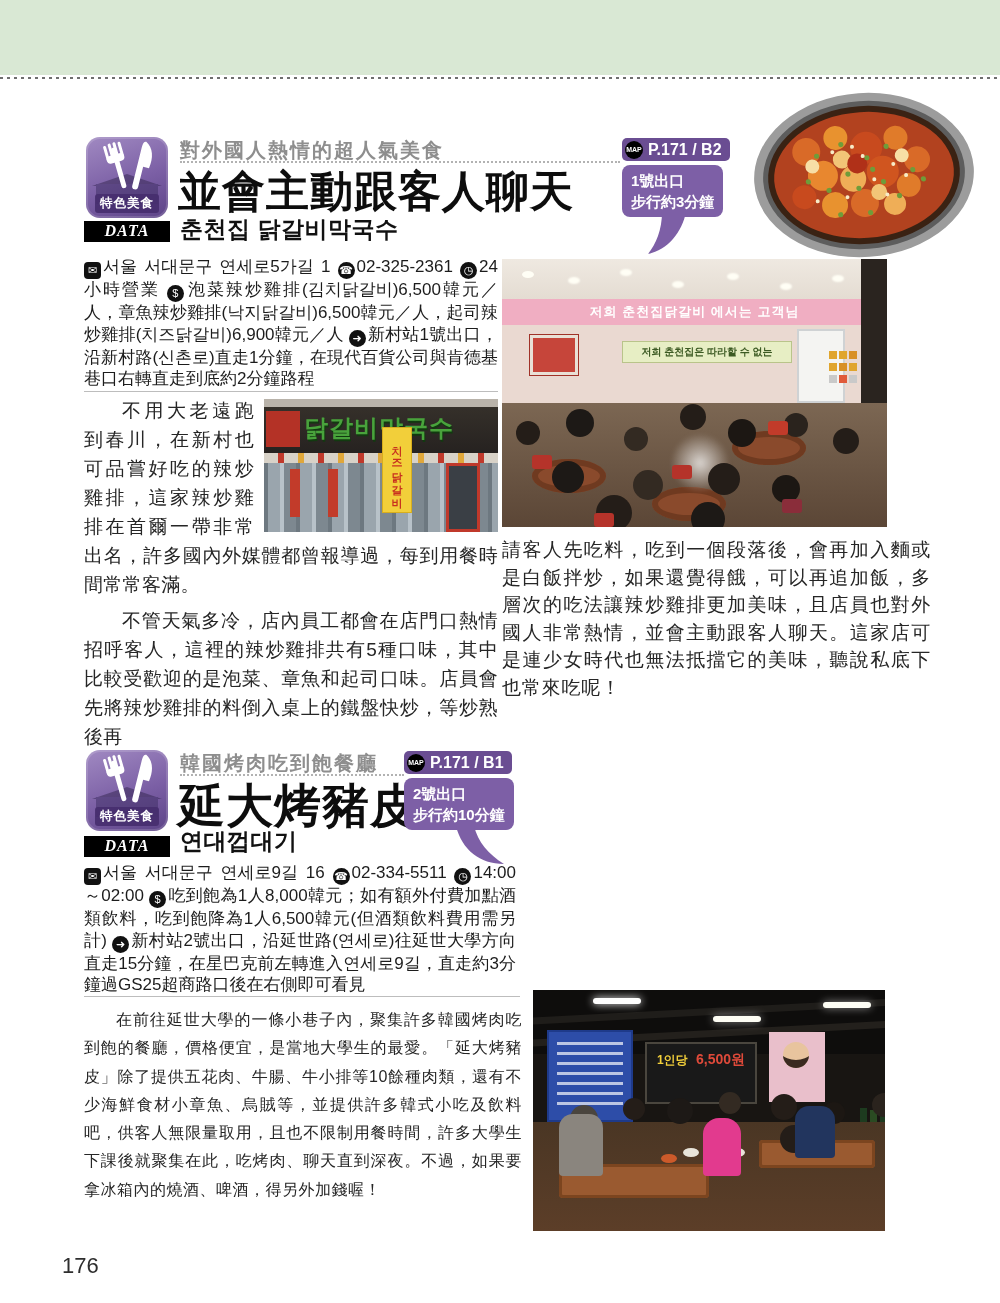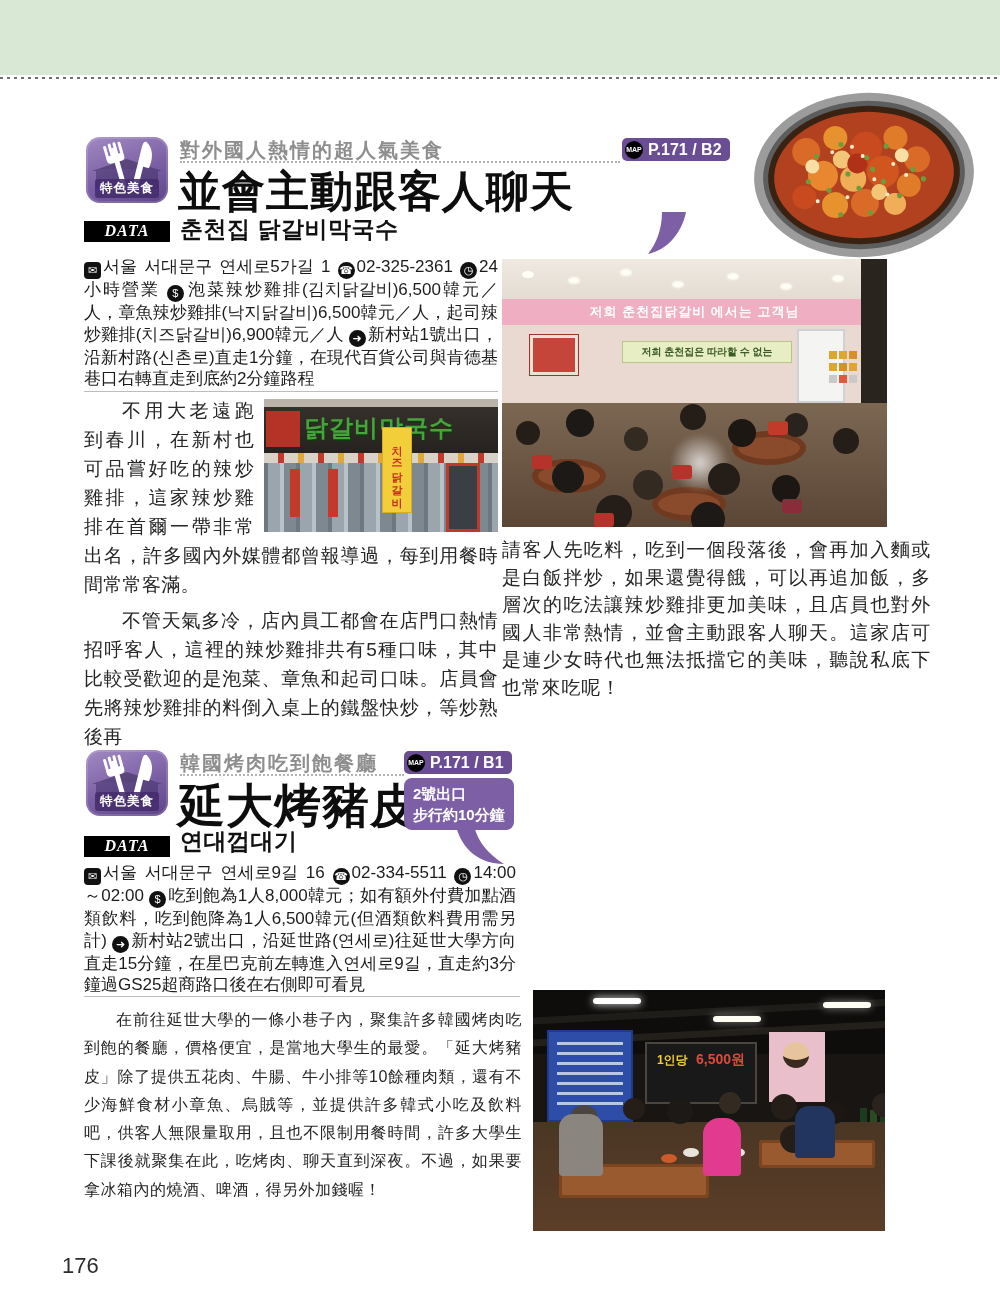--- a/index.html
+++ b/index.html
@@ -5,21 +5,21 @@
   * { margin:0; padding:0; box-sizing:border-box; }
   body { background:#888; font-family:"Liberation Sans", sans-serif; }
   .sheet { position:relative; width:1000px; height:1303px; background:#fff; overflow:hidden; margin:0 auto; }
 
   
   .green-band { position:absolute; left:0; top:0; width:1000px; height:75px; background:#d9e8d4; }
   .dash-line { position:absolute; left:0; top:77px; width:1000px; height:2px;
     background:repeating-linear-gradient(90deg,#6e6e6e 0 3px,transparent 3px 7px); }
 
   
-  .cat-badge { position:absolute; width:82px; height:66px; border-radius:14px;
+  .cat-badge { position:absolute; width:82px; height:81px; border-radius:14px;
     background:linear-gradient(160deg,#a18ac2 0%,#7b5fa5 55%,#5d4487 100%); overflow:hidden;
     box-shadow:inset 0 0 0 2px rgba(255,255,255,.15); }
   .cat-badge .palace { position:absolute; left:6px; bottom:14px; width:70px; height:34px; opacity:.5; }
   .cat-badge .palace .wall { position:absolute; left:4px; bottom:0; width:62px; height:20px; background:#3d2c63; }
   .cat-badge .palace .roof { position:absolute; left:0; bottom:18px; width:0; height:0;
     border-left:35px solid transparent; border-right:35px solid transparent; border-bottom:12px solid #32244f; }
   .cat-badge svg { position:absolute; left:8px; top:2px; }
   .cat-label { position:absolute; left:50%; transform:translateX(-50%); bottom:5px; background:rgba(70,45,110,.9);
     color:#fff; font-size:12.5px; font-weight:bold; padding:1px 5px; border-radius:3px; white-space:nowrap; letter-spacing:1px; }
 
@@ -200,20 +200,24 @@
   <div class="data-box" style="left:84px; top:221px;">DATA</div>
 
   <div class="tagline" style="left:180px; top:137px;">對外國人熱情的超人氣美食</div>
   <div class="dotline" style="left:180px; top:160px; width:440px;"></div>
   <div class="h-title" style="left:178px; top:163px;">並會主動跟客人聊天</div>
   <div class="h-korean" style="left:180px; top:214px;">춘천집 닭갈비막국수</div>
 
   <div class="map-row1" style="left:622px; top:138px;">
     <span class="map-circle">MAP</span>
     <span class="map-page">P.171 / B2</span>
+  </div>
+  <div class="map-row2" style="left:622px; top:165px;">
+    <div class="l1">1號出口</div>
+    <div class="l2">步行約3分鐘</div>
   </div>
   <svg class="map-tail" style="left:648px; top:212px;" width="60" height="46" viewBox="0 0 60 46">
     <path d="M14,0 C14,18 8,32 0,42 C20,38 34,20 38,0 Z" fill="#7d5fa6"></path>
   </svg>
 
   <svg class="pan-photo" viewBox="0 0 236 178">
     <g transform="rotate(-4 118 89)">
       <ellipse cx="118" cy="89" rx="113" ry="84" fill="#fff"></ellipse>
       <ellipse cx="118" cy="89" rx="110" ry="82" fill="#9c9c9c"></ellipse>
       <ellipse cx="118" cy="89" rx="101" ry="74" fill="#5d5d5d"></ellipse>

